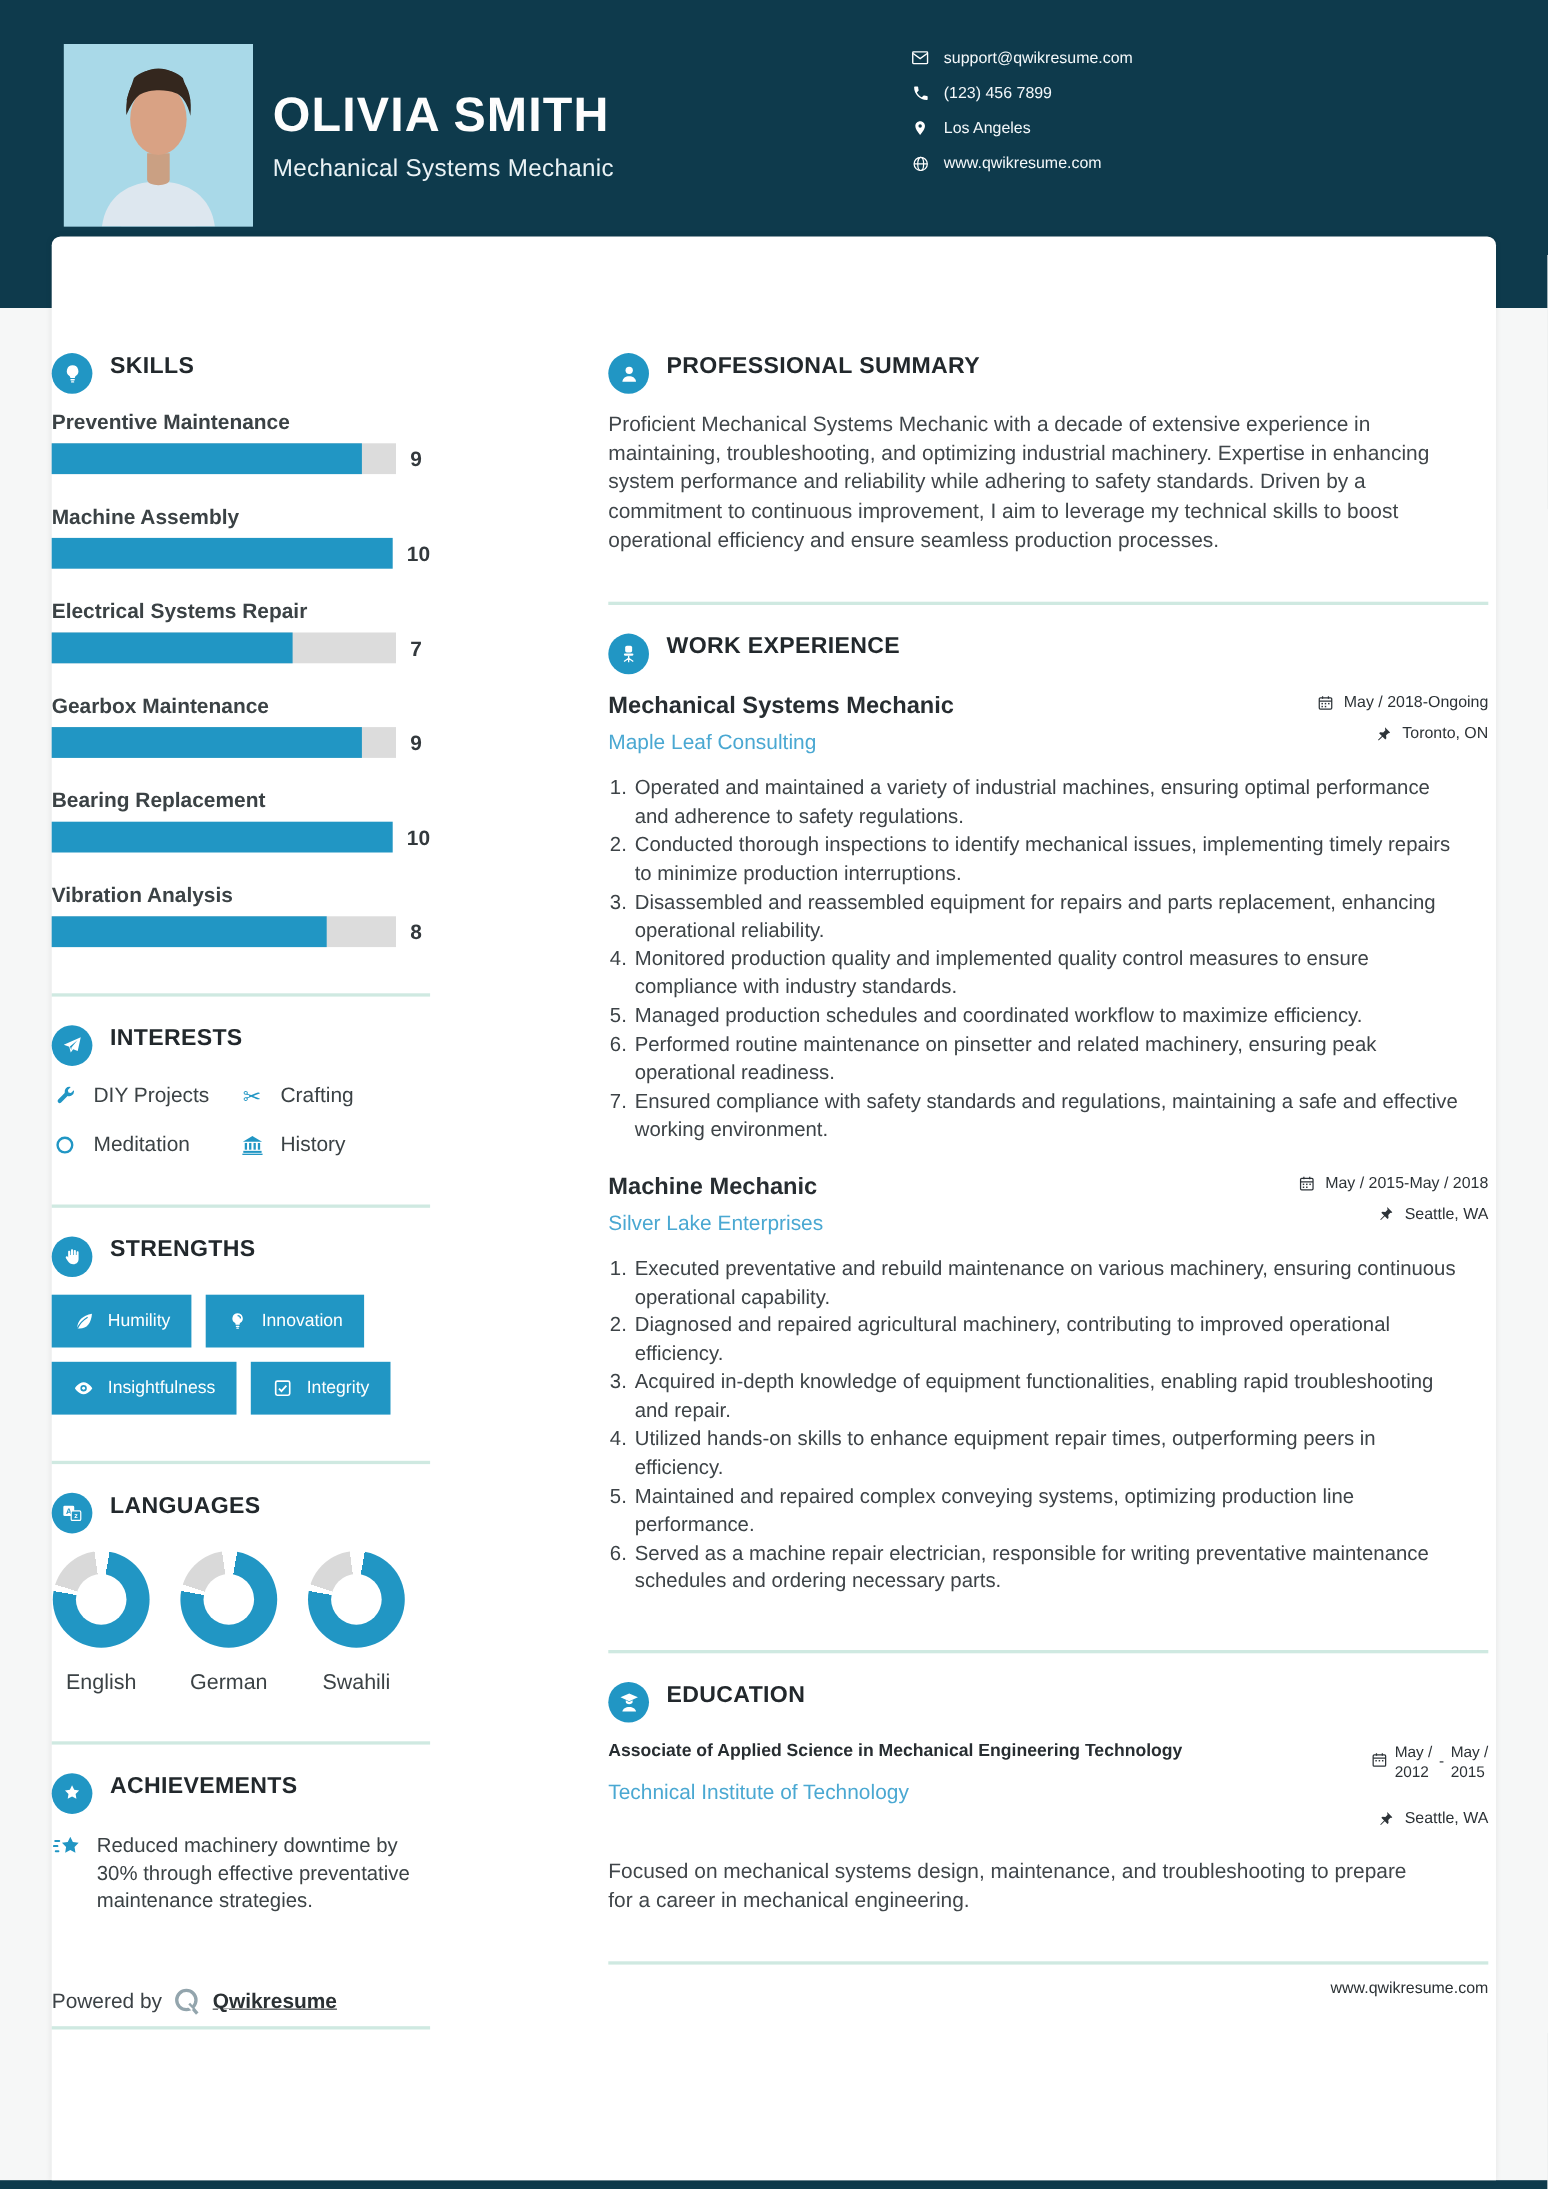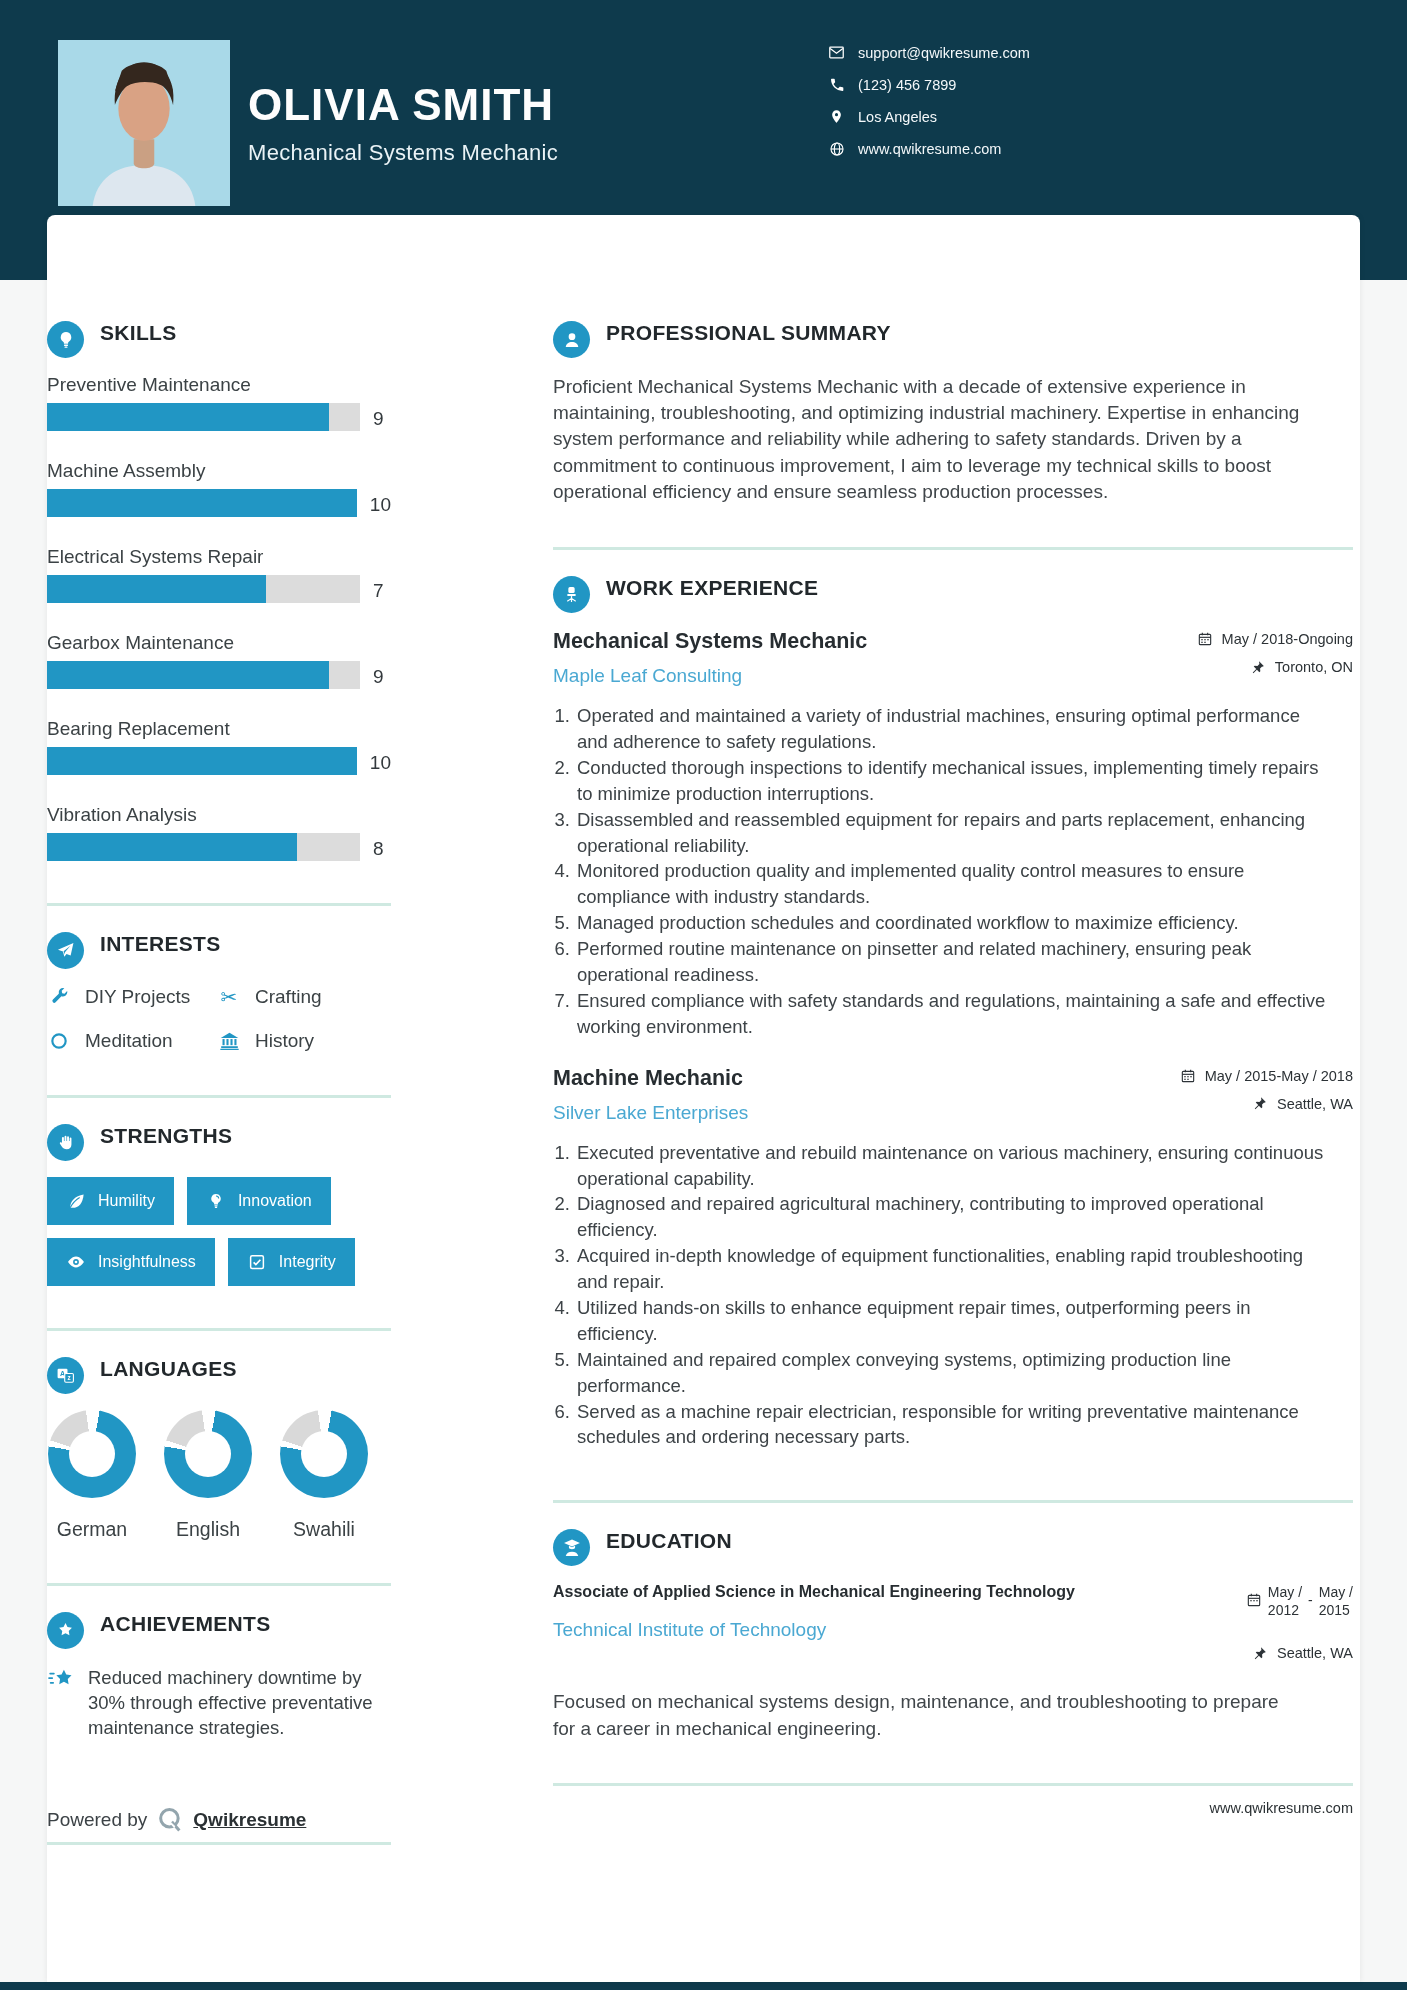--- a/index.html
+++ b/index.html
@@ -27,21 +27,21 @@
   .col-left{position:absolute;left:0;top:106px;width:344px;}
   .col-right{position:absolute;left:506px;top:106px;width:800px;}
 
   .sec-head{display:flex;align-items:flex-start;gap:16px;margin-bottom:16px;}
   .sec-head .circ{width:37px;height:37px;border-radius:50%;background:var(--accent);display:flex;align-items:center;justify-content:center;flex:0 0 37px;}
   .sec-head h2{font-size:21px;font-weight:bold;color:var(--text-dark);letter-spacing:.3px;}
 
   .divider{height:3px;background:var(--divider);border:0;margin:42px 0 26px;}
 
   
-  .skill{margin-bottom:29px;}
+  .skill{margin-bottom:29px;font-weight:bold;}
   .skill-label{font-size:19px;color:#3b4245;margin-bottom:7px;}
   .skill-bar-row{display:flex;align-items:flex-end;gap:13px;}
   .skill-track{width:313px;height:28px;background:var(--bar-track);}
   .skill-fill{height:100%;background:var(--accent);}
   .skill-value{font-size:19px;color:#33393d;line-height:1;padding-bottom:3px;}
 
   
   .interests-grid{display:grid;grid-template-columns:170px 1fr;row-gap:20px;margin-top:6px;}
   .interest{display:flex;align-items:center;gap:14px;font-size:19px;color:#3b4245;}
   .interest .iicon{width:24px;height:24px;flex:0 0 24px;display:flex;align-items:center;justify-content:center;color:var(--accent);font-size:20px;}
@@ -322,25 +322,25 @@
               <text x="8.2" y="12.6" font-size="9" font-family="Liberation Sans, sans-serif" font-weight="bold" fill="#2196c4" text-anchor="middle">A</text>
               <rect x="11" y="9.5" width="11" height="11" rx="1.5" fill="#2196c4" stroke="#fff" stroke-width="1.4"></rect>
               <text x="16.5" y="17.8" font-size="8" font-family="Liberation Sans, sans-serif" font-weight="bold" fill="#fff" text-anchor="middle">z</text>
             </svg>
         </span>
         <h2>LANGUAGES</h2>
       </div>
       <div class="donut-row">
         <div class="donut-item">
           <div class="donut" style="background: conic-gradient(rgb(255, 255, 255) 0deg, rgb(255, 255, 255) 10deg, rgb(33, 150, 196) 10deg, rgb(33, 150, 196) 280deg, rgb(255, 255, 255) 280deg, rgb(255, 255, 255) 288deg, rgb(217, 217, 217) 288deg, rgb(217, 217, 217) 352deg, rgb(255, 255, 255) 352deg, rgb(255, 255, 255) 360deg);"></div>
-          <div class="donut-label">German</div>
+          <div class="donut-label">English</div>
         </div>
         <div class="donut-item">
           <div class="donut" style="background: conic-gradient(rgb(255, 255, 255) 0deg, rgb(255, 255, 255) 10deg, rgb(33, 150, 196) 10deg, rgb(33, 150, 196) 280deg, rgb(255, 255, 255) 280deg, rgb(255, 255, 255) 288deg, rgb(217, 217, 217) 288deg, rgb(217, 217, 217) 352deg, rgb(255, 255, 255) 352deg, rgb(255, 255, 255) 360deg);"></div>
-          <div class="donut-label">English</div>
+          <div class="donut-label">German</div>
         </div>
         <div class="donut-item">
           <div class="donut" style="background: conic-gradient(rgb(255, 255, 255) 0deg, rgb(255, 255, 255) 10deg, rgb(33, 150, 196) 10deg, rgb(33, 150, 196) 280deg, rgb(255, 255, 255) 280deg, rgb(255, 255, 255) 288deg, rgb(217, 217, 217) 288deg, rgb(217, 217, 217) 352deg, rgb(255, 255, 255) 352deg, rgb(255, 255, 255) 360deg);"></div>
           <div class="donut-label">Swahili</div>
         </div>
       </div>
 
       <hr class="divider">
 
       <div class="sec-head">

